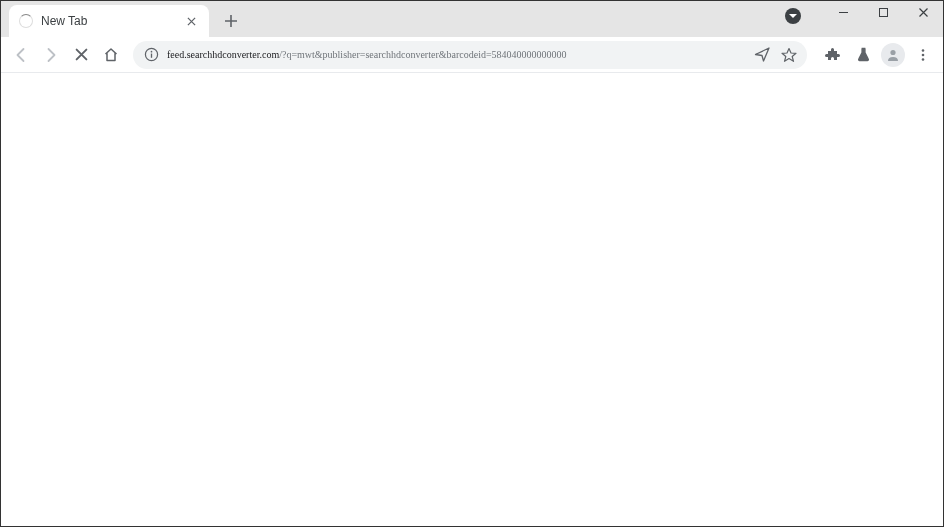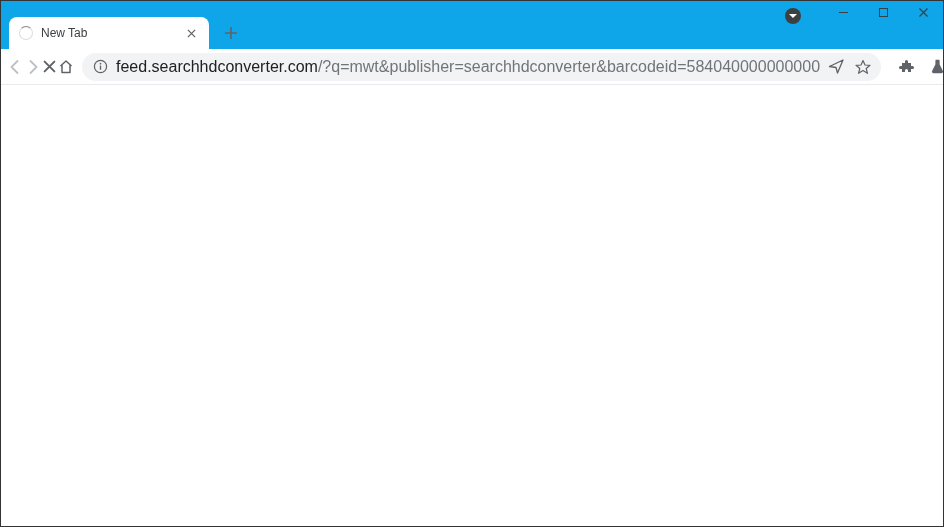--- a/index.html
+++ b/index.html
@@ -6,22 +6,22 @@
     body {
       width: 944px;
       height: 527px;
       font-family: "Segoe UI", Arial, sans-serif;
       background: #fff;
       border: 1px solid #333;
       overflow: hidden;
       position: relative;
     }
     .titlebar {
-      height: 48px;
-      background: #0ea5e9;
+      height: 36px;
+      background: #e5e5e5;
       display: flex;
       align-items: flex-end;
       position: relative;
     }
     .tabs-area {
       display: flex;
       align-items: flex-end;
       height: 100%;
       padding-left: 8px;
     }
@@ -144,25 +144,26 @@
     .site-info {
       width: 16px;
       height: 16px;
       display: flex;
       align-items: center;
       justify-content: center;
       color: #5f6368;
       flex-shrink: 0;
     }
     .url-text {
-      font-size: 16px;
+      font-size: 10px;
       flex: 1;
       white-space: nowrap;
       overflow: hidden;
       color: #70757a;
+      font-family: Liberation Serif, serif;
     }
     .url-host { color: #202124; }
     .omni-right {
       display: flex;
       align-items: center;
       gap: 10px;
       color: #5f6368;
     }
     .right-icons {
       display: flex;

